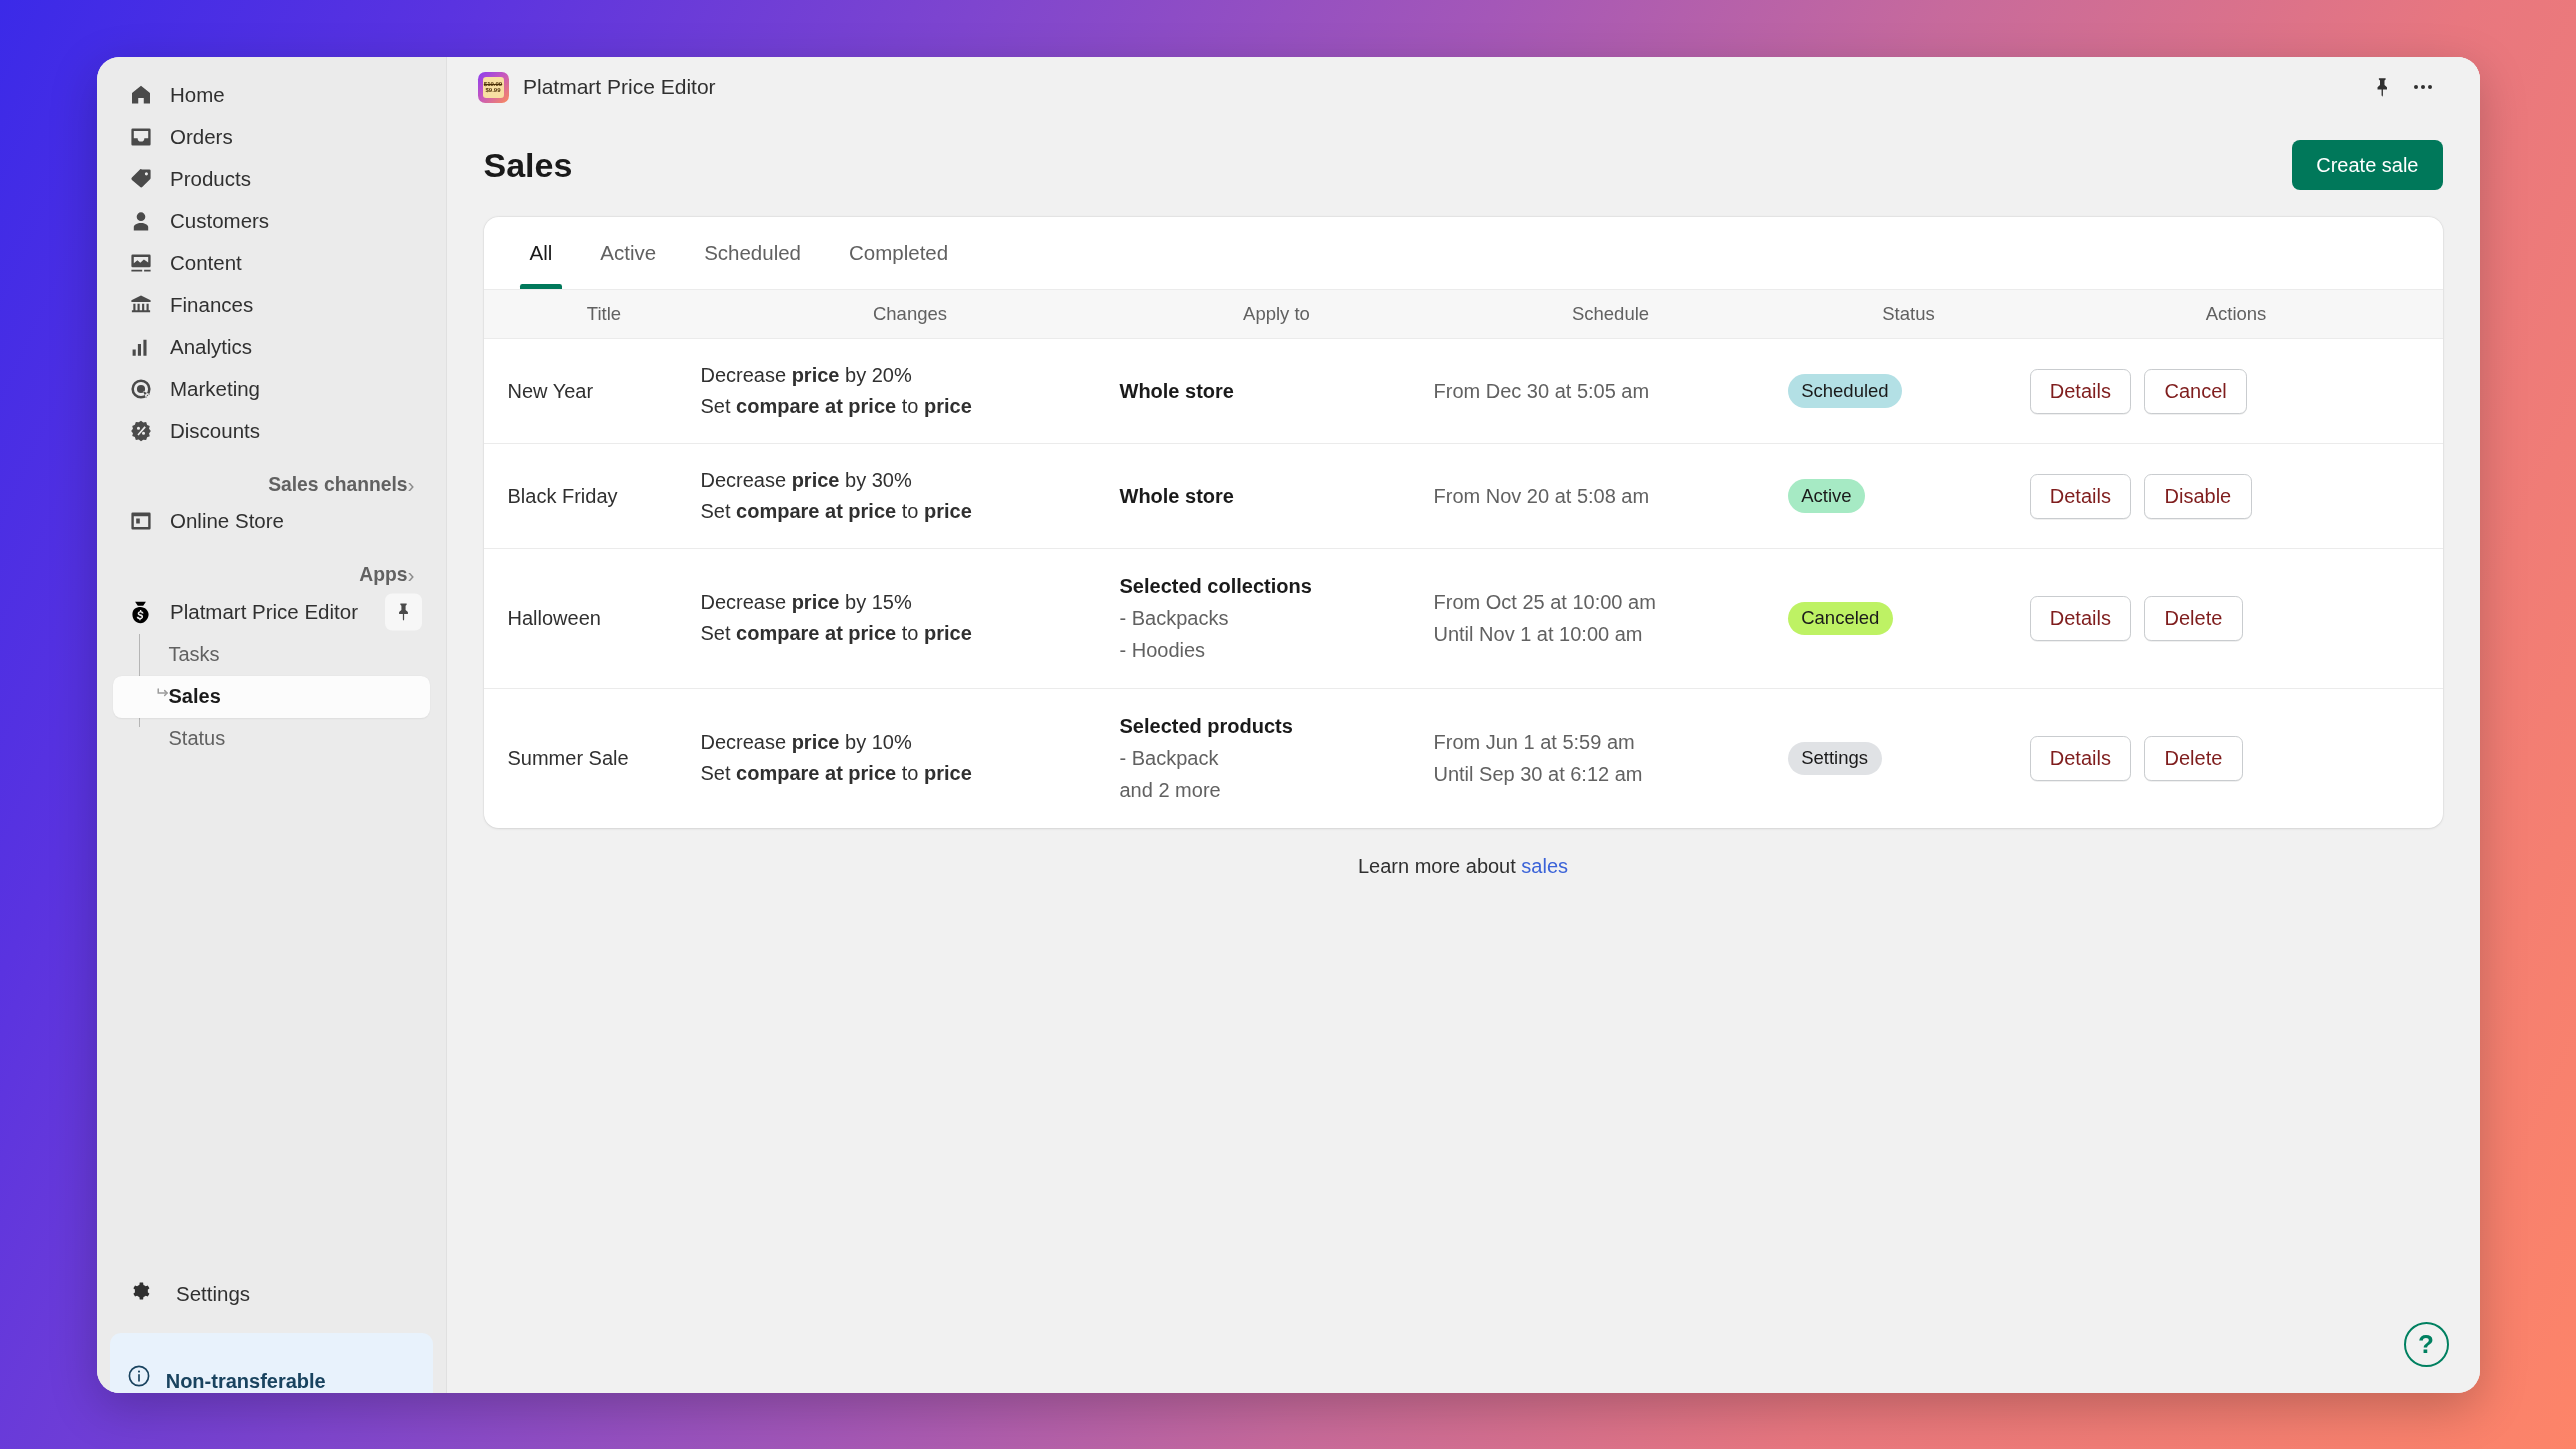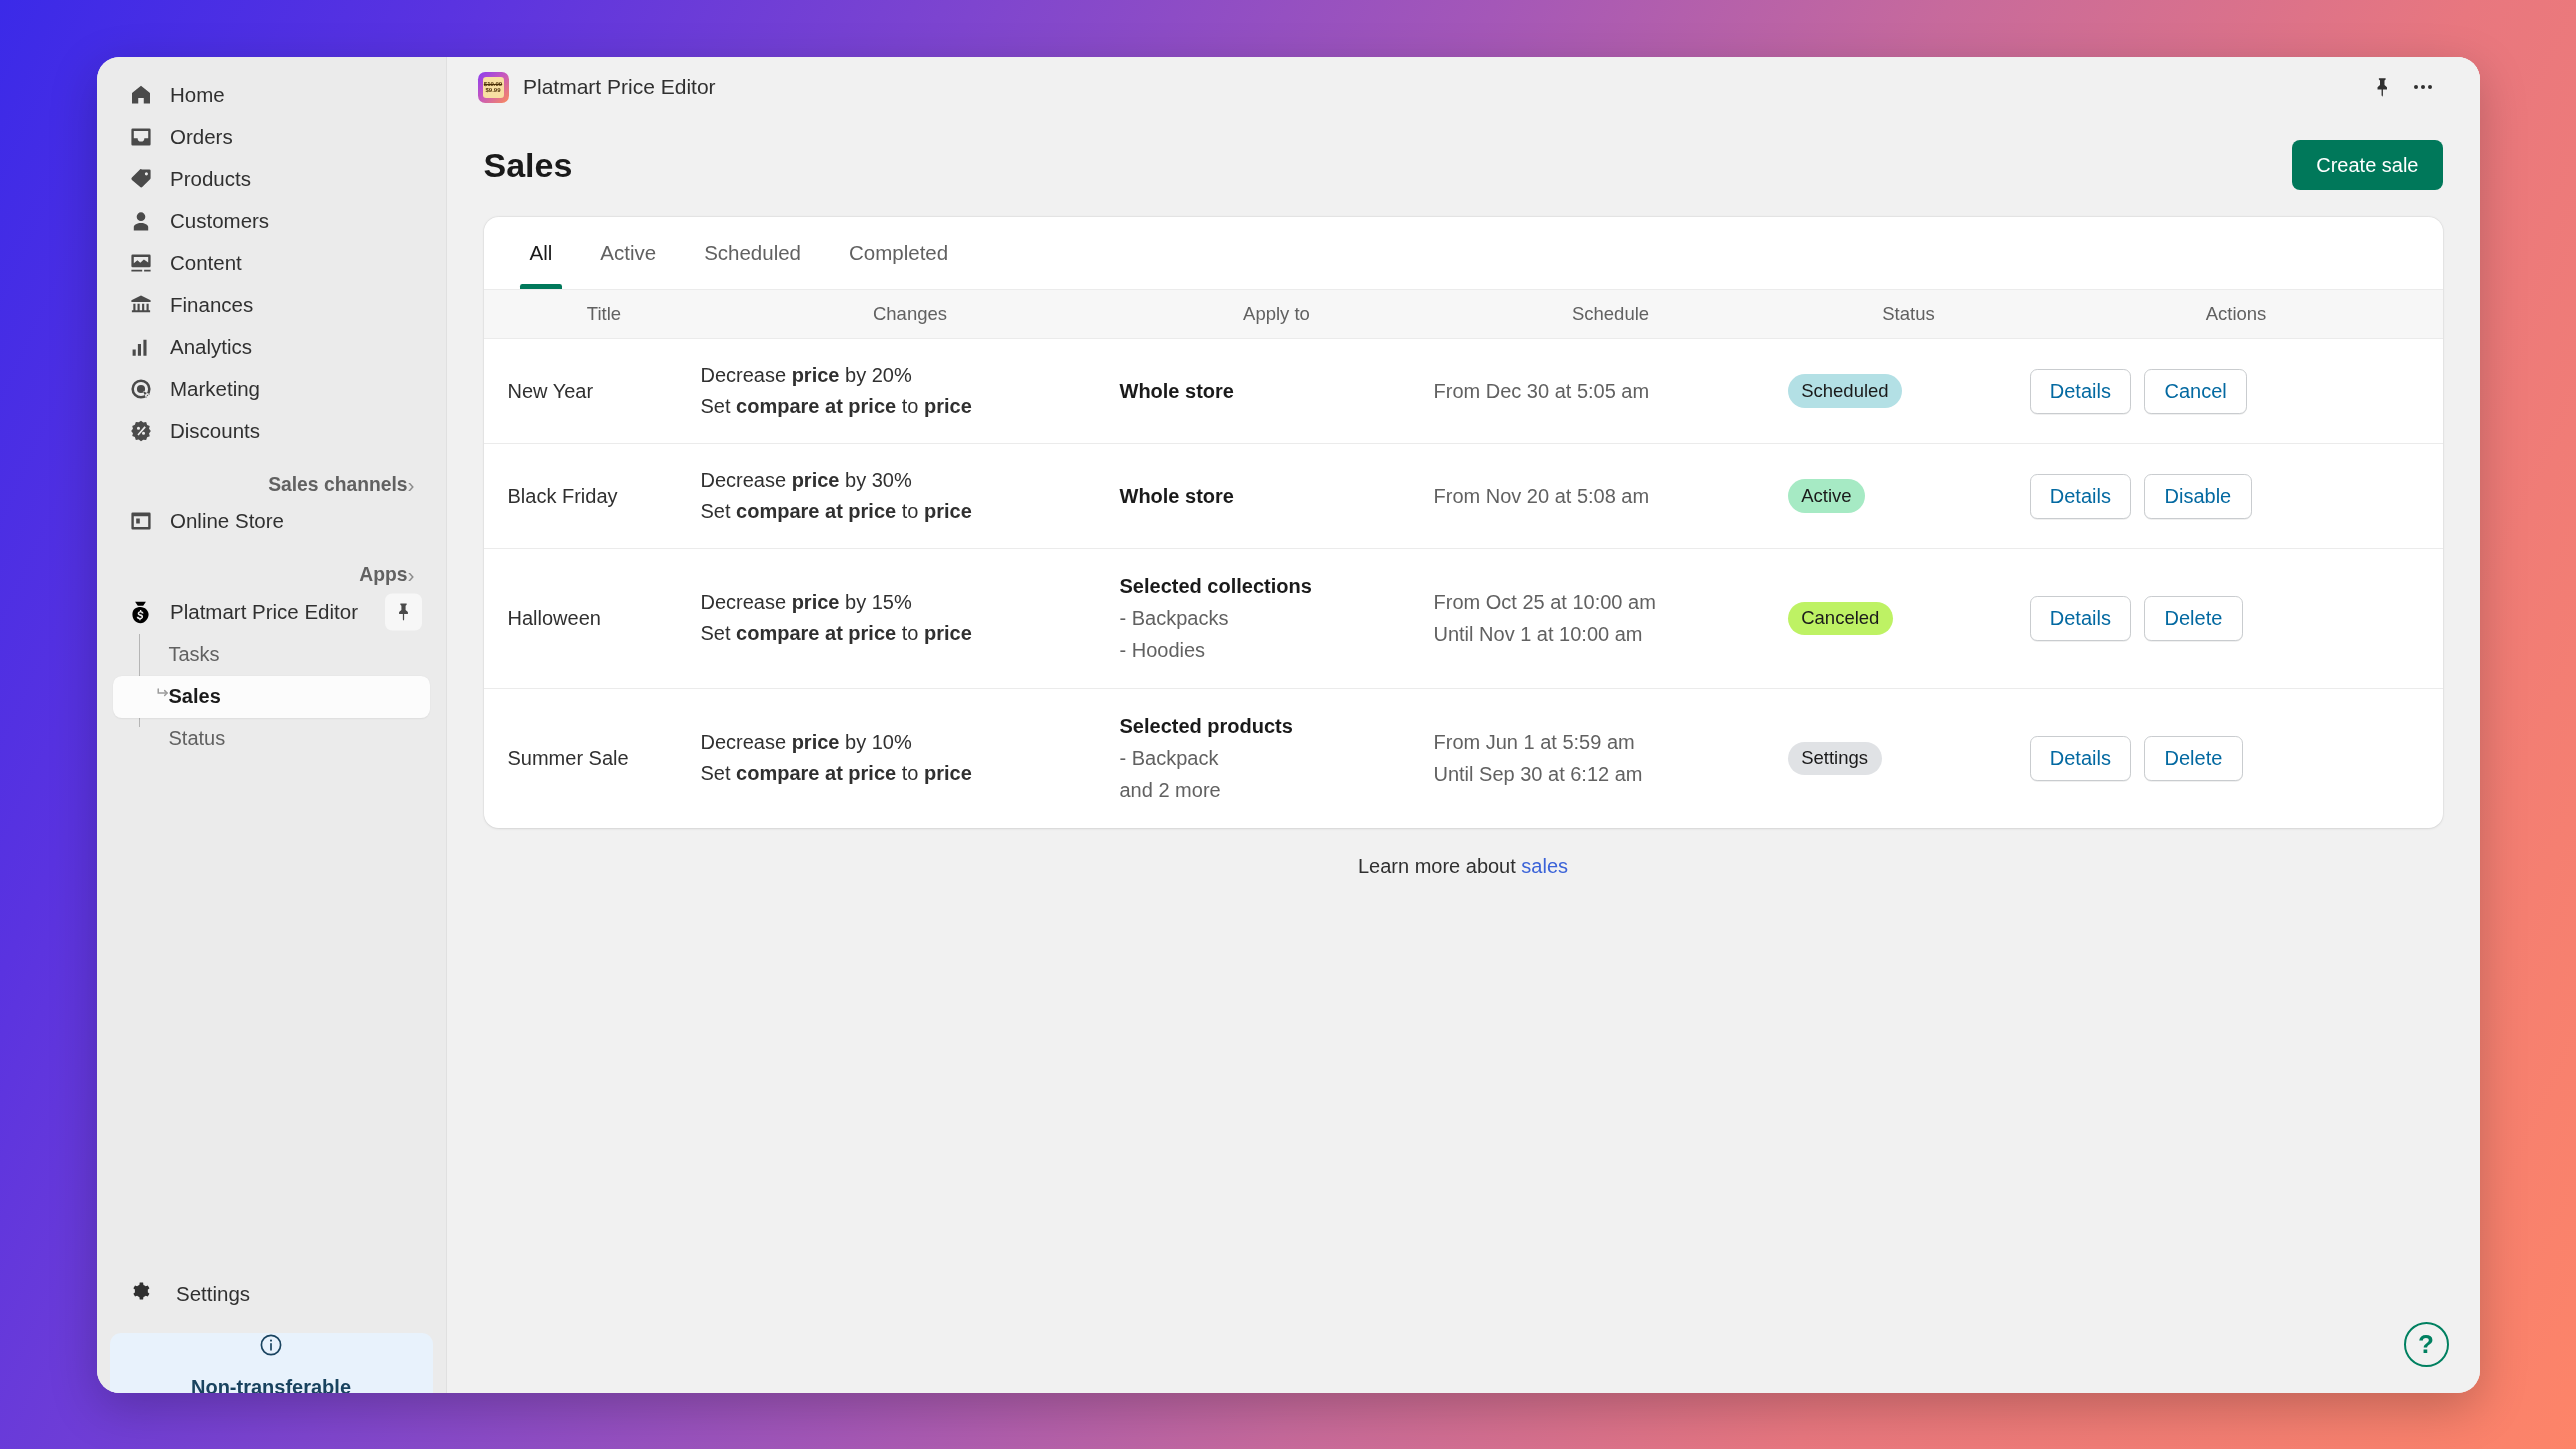--- a/index.html
+++ b/index.html
@@ -95,23 +95,23 @@
   .settings-row {
     display: flex; align-items: center; gap: 25px;
     height: 42px; margin: 0 16px 17.7px 16px; padding: 0 14.5px;
     font-size: 20.5px; color: #303030; cursor: pointer;
   }
   .banner {
     margin: 0 13px 0 13px;
     height: 60px;
     background: #e8f2fc;
     border-radius: 11.3px 11.3px 0 0;
-    display: flex; align-items: center; gap: 14.5px;
+    display: flex; align-items: flex-end; gap: 14.5px;
     padding: 0 17.7px;
-    font-size: 20px; font-weight: bold; color: #19435f; flex-direction: column;
+    font-size: 20px; font-weight: bold; color: #19435f;
   }
 
   
   .main {
     flex: 1 1 auto;
     background: #f1f1f1;
     display: flex; flex-direction: column;
     position: relative;
     border-left: 0.8px solid #e0e0e0;
   }
@@ -212,21 +212,21 @@
   .badge.scheduled { background: #b3e0e5; }
   .badge.active    { background: #a6eac4; }
   .badge.canceled  { background: #bef264; }
   .badge.disabled  { background: #e0e2e5; }
 
   .actions { display: flex; gap: 13px; }
   .btn-sec {
     background: #fff; border: 0.8px solid #c9cccf;
     border-radius: 7.2px;
     box-shadow: 0 0.8px 0 rgba(0,0,0,.08);
-    font-size: 20px; font-family: inherit; color: #0369a1;
+    font-size: 20px; font-family: inherit; color: #7f1d1d;
     padding: 0 19.3px; height: 45px; cursor: pointer; white-space: nowrap;
   }
 
   .learn {
     text-align: center; margin-top: 27px;
     font-size: 20px; color: #303030;
   }
   .learn a { color: #3b63d8; text-decoration: none; cursor: pointer; }
 
   .help-btn {

